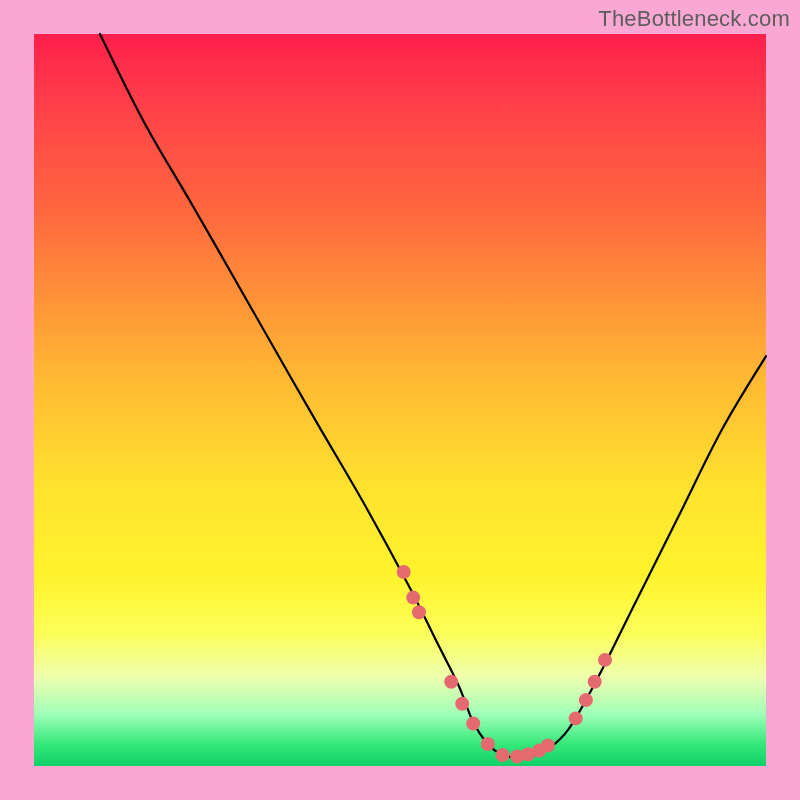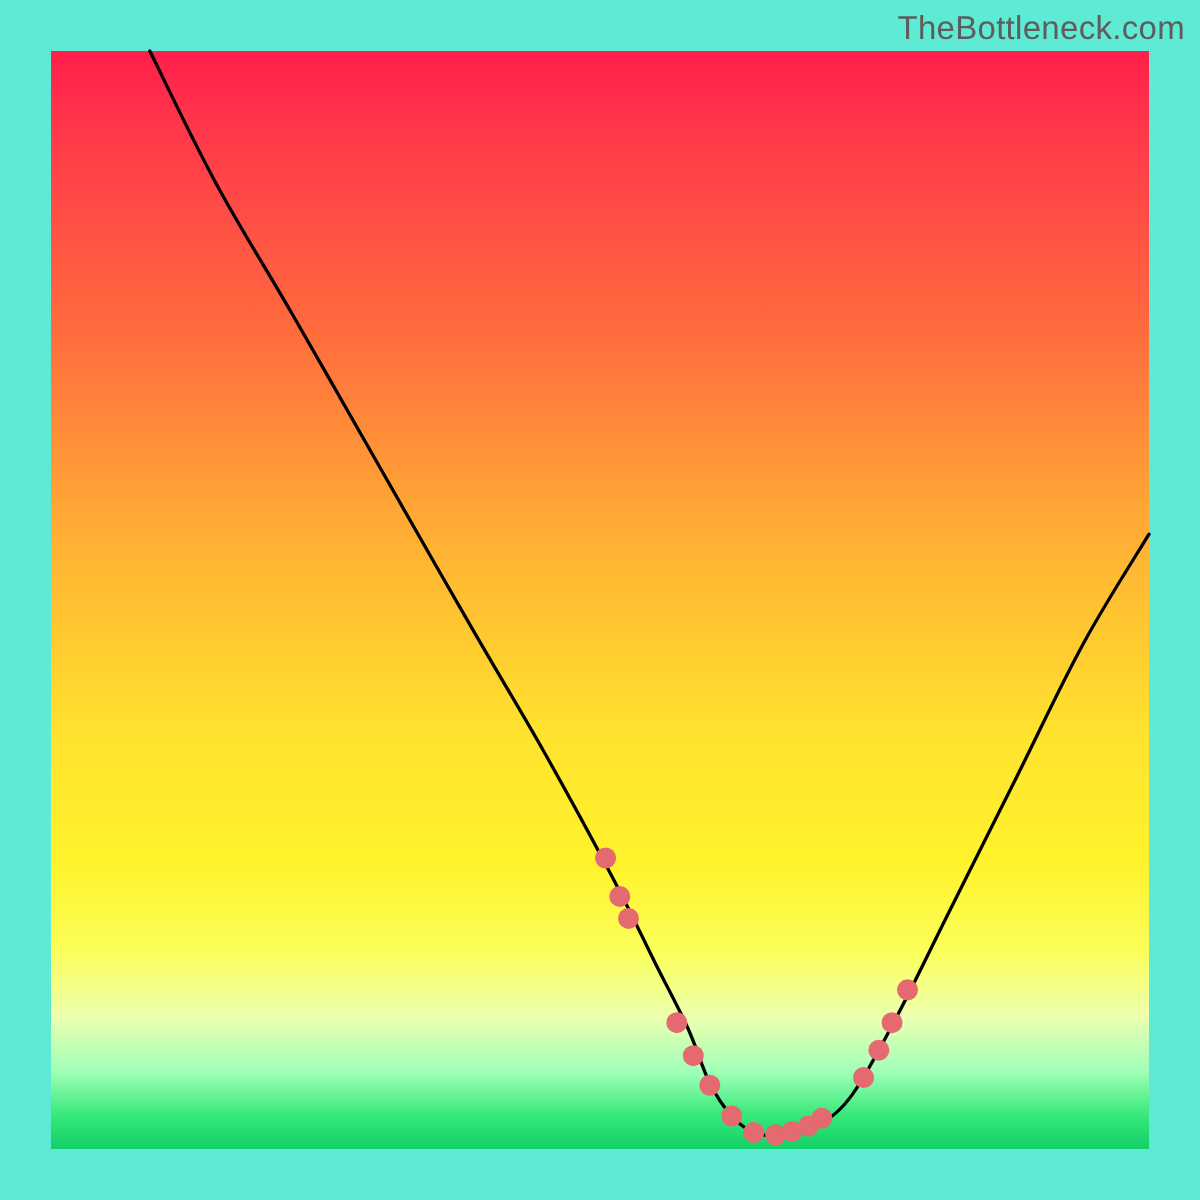--- a/index.html
+++ b/index.html
@@ -10,21 +10,21 @@
     background: #000;
     overflow: hidden;
     font-family: Arial, Helvetica, sans-serif;
   }
   .frame {
     position: absolute;
     left: 0;
     top: 0;
     width: 800px;
     height: 800px;
-    background: #5eead4;
+    background: #f9a8d4;
   }
   .plot {
     position: absolute;
     left: 34px;
     top: 34px;
     width: 732px;
     height: 732px;
     
     background: linear-gradient(
       to bottom,

